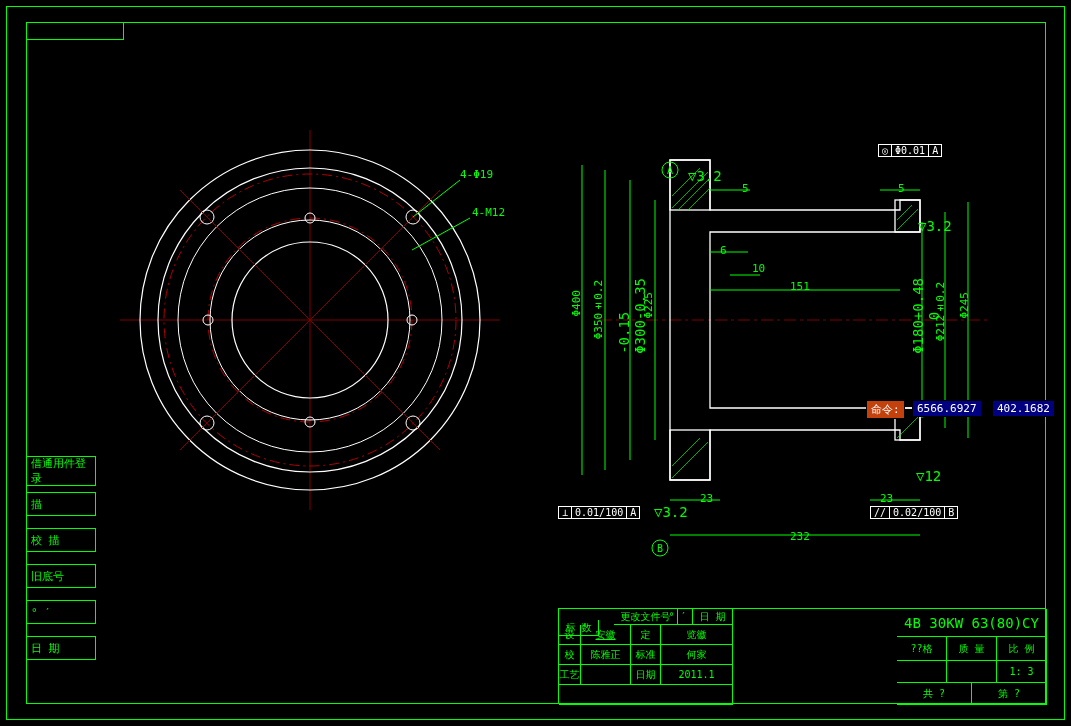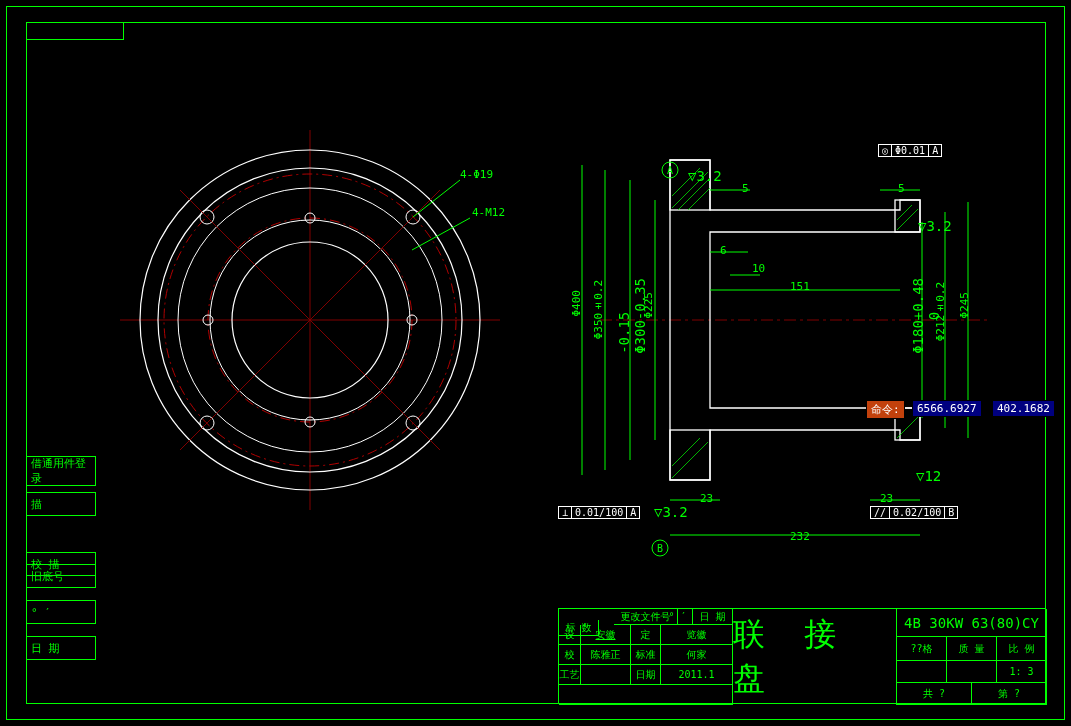--- a/index.html
+++ b/index.html
@@ -157,21 +157,21 @@
     <div>A</div>
 </div>
 <div class="gdt" style="left:870px; top:506px;">
   <div>//</div>
     <div>0.02/100</div>
     <div>B</div>
 </div>
 
 <div class="side-cell" style="left:26px; top:456px; height:30px;">借通用件登录</div>
 <div class="side-cell" style="left:26px; top:492px;">描</div>
-<div class="side-cell" style="left:26px; top:552px;">校 描</div>
+<div class="side-cell" style="left:26px; top:528px;">校 描</div>
 <div class="side-cell" style="left:26px; top:564px;">旧底号</div>
 <div class="side-cell" style="left:26px; top:600px;">° ′</div>
 <div class="side-cell" style="left:26px; top:636px;">日 期</div>
 
 <div class="tblk" style="left:558px; top:608px; width:488px; height:96px;">
 
   <div class="tcell" style="left:0; top:11px; width:40px; height:16px;">标 数</div>
   <div class="tcell" style="left:40px; top:0; width:64px; height:16px;margin-left:15px;">更改文件号</div>
   <div class="tcell" style="left:104px; top:0; width:30px; height:16px;">° ′</div>
   <div class="tcell" style="left:134px; top:0; width:40px; height:16px;">日 期</div>
@@ -186,23 +186,20 @@
   <div class="tcell" style="left:72px; top:36px; width:30px; height:20px;">标准</div>
   <div class="tcell" style="left:102px; top:36px; width:72px; height:20px;">何家</div>
 
   <div class="tcell" style="left:0; top:56px; width:22px; height:20px;">工艺</div>
   <div class="tcell" style="left:22px; top:56px; width:50px; height:20px;"></div>
   <div class="tcell" style="left:72px; top:56px; width:30px; height:20px;">日期</div>
   <div class="tcell" style="left:102px; top:56px; width:72px; height:20px;">2011.1</div>
 
   <div class="tcell" style="left:0; top:76px; width:174px; height:20px;"></div>
 
-  <div class="tcell" style="left:174px; top:0; width:164px; height:96px; border-bottom:none;">
-    <span class="big">联 接 盘</span>
-  </div>
 
   <div class="tcell" style="left:338px; top:0; width:150px; height:28px; font-size:14px; border-bottom:1px solid #0f0;">
     <span>4B  30KW 63(80)CY</span>
   </div>
   <div class="tcell" style="left:338px; top:28px; width:50px; height:24px;">??格</div>
   <div class="tcell" style="left:388px; top:28px; width:50px; height:24px;">质 量</div>
   <div class="tcell" style="left:438px; top:28px; width:50px; height:24px;">比 例</div>
   <div class="tcell" style="left:438px; top:52px; width:50px; height:22px;">1: 3</div>
   <div class="tcell" style="left:338px; top:52px; width:50px; height:22px;"></div>
   <div class="tcell" style="left:388px; top:52px; width:50px; height:22px;"></div>

